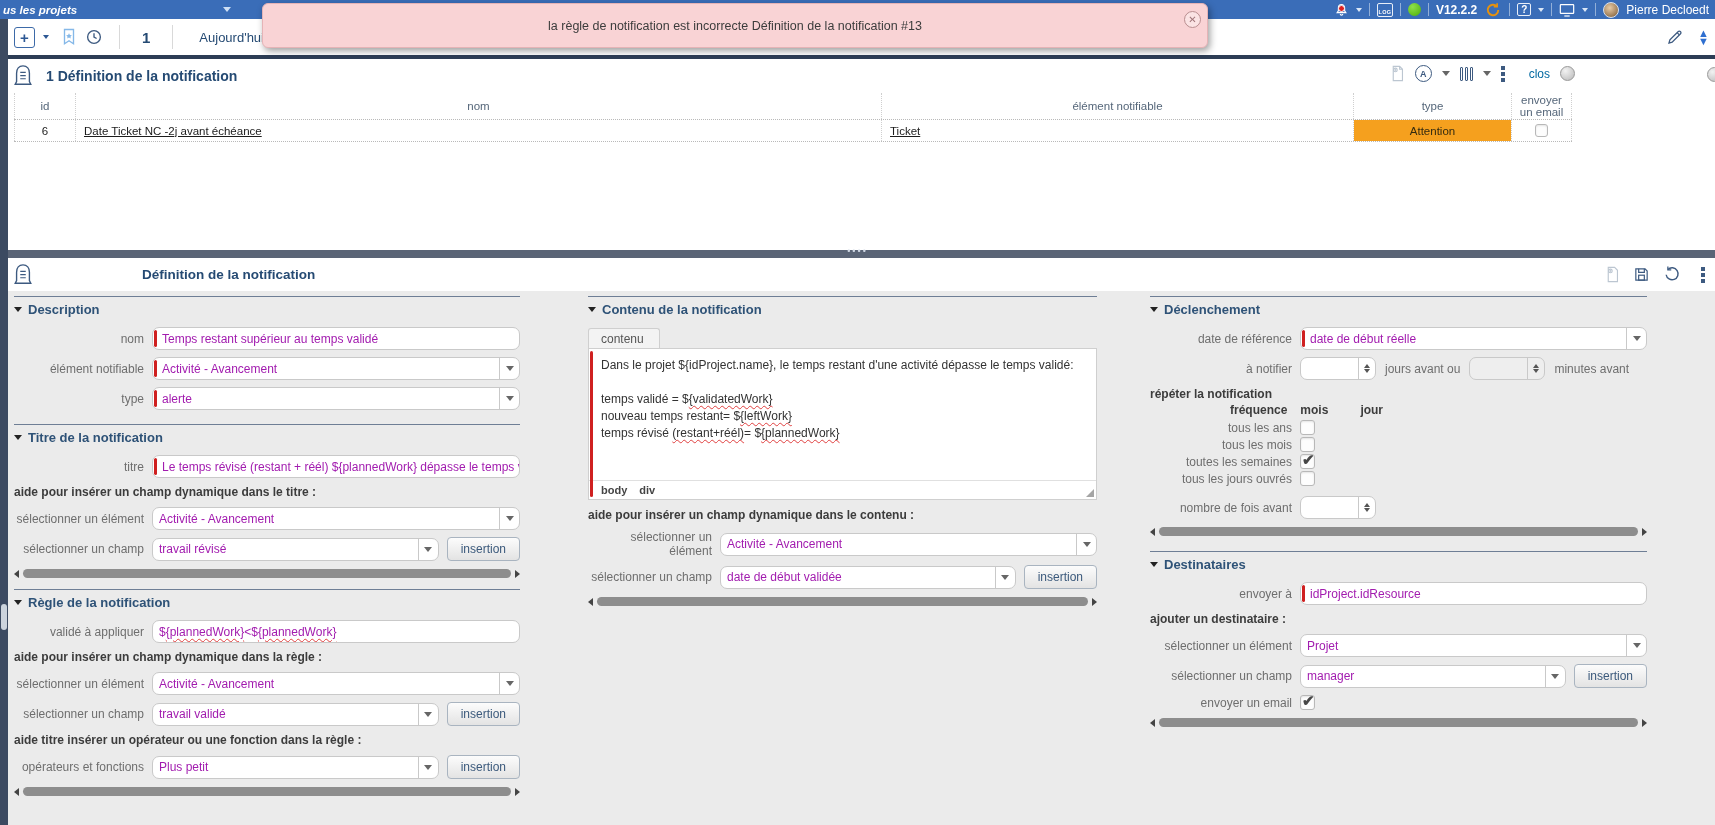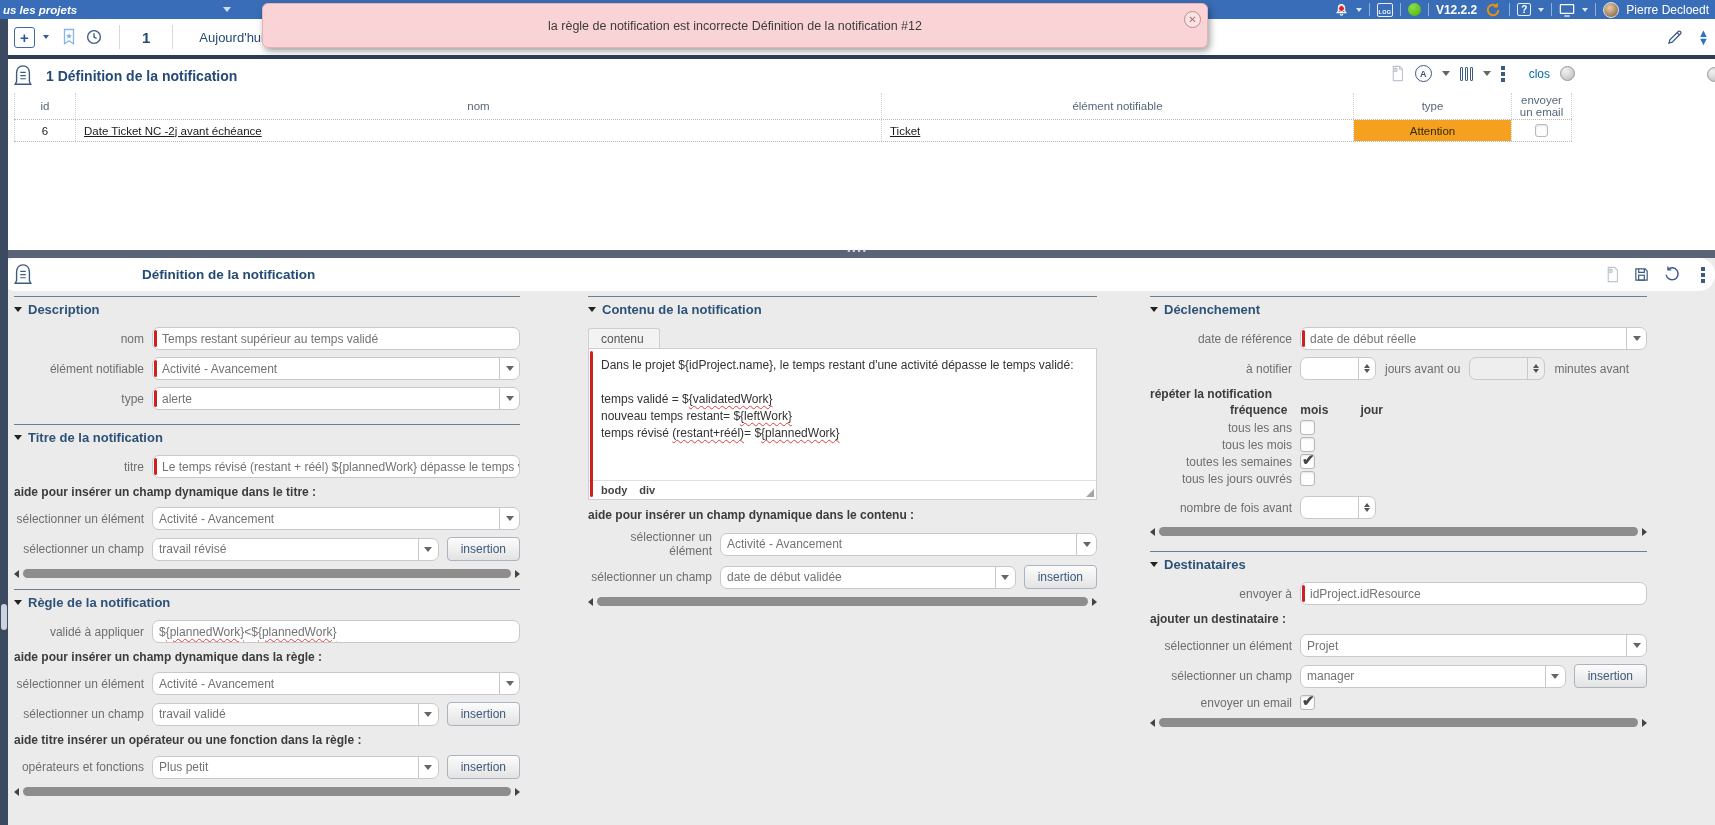--- a/index.html
+++ b/index.html
@@ -77,40 +77,40 @@
   .cb { width: 15px; height: 15px; border: 1px solid #b8b8b8; border-radius: 3px; background: #fdfdfd; box-shadow: inset 0 1px 2px rgba(0,0,0,.10); position: relative; flex-shrink: 0; cursor: pointer; }
   .cb.small { width: 13px; height: 13px; }
   .cb.checked::after { content: "✔"; position: absolute; left: 1px; top: -4px; font-size: 15px; font-weight: bold; color: #474747; }
 
   
   .splitter { position: absolute; left: 0; top: 250px; width: 1715px; height: 8px; background: #5a6476; cursor: row-resize; }
   .splitter::after { content: "••••"; position: absolute; left: 50%; top: -4px; transform: translateX(-50%); color: #cdd5e2; font-size: 9px; letter-spacing: 2px; }
 
   
   .detail { position: absolute; left: 0; top: 258px; width: 1715px; height: 567px; background: #ebebeb; }
-  .dt-head { height: 33px; background: #fff; display: flex; align-items: center; padding-left: 12px; position: relative; border-radius: 16px; }
+  .dt-head { height: 33px; background: #fff; display: flex; align-items: center; padding-left: 12px; position: relative; }
   .dt-title { color: #254a73; font-weight: bold; font-size: 13.5px; margin-left: 108px; }
   .dt-icons { position: absolute; right: 34px; top: 7px; display: flex; align-items: center; gap: 13px; color: #3d5a80; }
   .dt-kebab { position: absolute; right: 10px; top: 9px; }
 
   .col { position: absolute; top: 38px; }
   .col-left  { left: 14px;  width: 506px; }
   .col-mid   { left: 588px; width: 509px; }
   .col-right { left: 1150px; width: 497px; }
 
   .sec { border-top: 1px solid #6e7e95; padding-top: 5px; margin-bottom: 10px; color: #2e5277; font-weight: bold; font-size: 13px; cursor: pointer; }
   .sec .tri { display: inline-block; width: 0; height: 0; border-left: 4px solid transparent; border-right: 4px solid transparent; border-top: 5px solid #222; margin-right: 6px; vertical-align: 2px; }
   .mt { margin-top: 14px; }
 
   .frow { display: flex; align-items: center; margin-bottom: 7px; }
   .flbl { text-align: right; color: #6e6e6e; padding-right: 8px; flex-shrink: 0; font-size: 12px; }
   .w138 { width: 138px; } .w132 { width: 132px; } .w150 { width: 150px; }
   .help-lbl { font-weight: bold; color: #3c3c3c; margin: 4px 0 8px; font-size: 12px; }
 
-  .fld { position: relative; height: 23px; background: #fff; border: 1px solid #c9c9c9; border-radius: 7px; display: flex; align-items: center; padding: 0 6px; color: #737373; flex: 1; overflow: hidden; white-space: nowrap; }
+  .fld { position: relative; height: 23px; background: #fff; border: 1px solid #c9c9c9; border-radius: 7px; display: flex; align-items: center; padding: 0 6px; color: #a21caf; flex: 1; overflow: hidden; white-space: nowrap; }
   .fld.req::before { content: ""; position: absolute; left: 1px; top: 2px; bottom: 2px; width: 3px; background: #cf2020; border-radius: 2px; }
   .fld.req { padding-left: 9px; }
   .sel { padding-right: 0; cursor: pointer; }
   .caretbox { margin-left: auto; width: 20px; align-self: stretch; border-left: 1px solid #c9c9c9; display: flex; align-items: center; justify-content: center; flex-shrink: 0; }
   .btn { height: 24px; padding: 0 13px; margin-left: 8px; background: linear-gradient(#fcfcfc, #e3e3e3); border: 1px solid #a9b4c0; border-radius: 4px; color: #3c5a7c; font-size: 12px; display: flex; align-items: center; cursor: pointer; flex-shrink: 0; }
 
   .hscroll { display: flex; align-items: center; height: 11px; margin: 2px 0 10px; cursor: pointer; }
   .ha { width: 0; height: 0; }
   .ha.l { border-top: 4px solid transparent; border-bottom: 4px solid transparent; border-right: 5px solid #444; }
   .ha.r { border-top: 4px solid transparent; border-bottom: 4px solid transparent; border-left: 5px solid #444; }
@@ -215,21 +215,21 @@
         </svg>
     </span>
     <span class="updown">
         <span style="color:#2f6fd0">▲</span>
         <span style="color:#2f6fd0">▼</span>
       </span>
   </div>
 </div>
 
 <div class="banner">
-  <span class="msg">la règle de notification est incorrecte Définition de la notification #12</span>
+  <span class="msg">la règle de notification est incorrecte Définition de la notification #13</span>
   <span class="bclose">✕</span>
 </div>
 
 <div class="lstrip">
   <span class="handle"></span>
 </div>
 
 <div class="list-panel">
   <div class="lp-head">
     <span>

